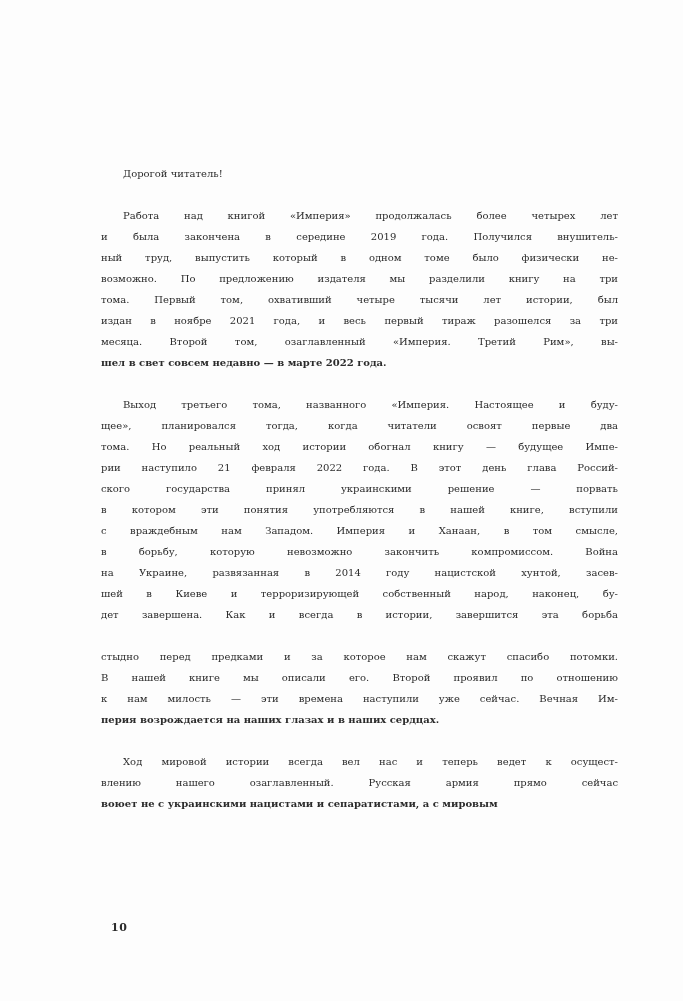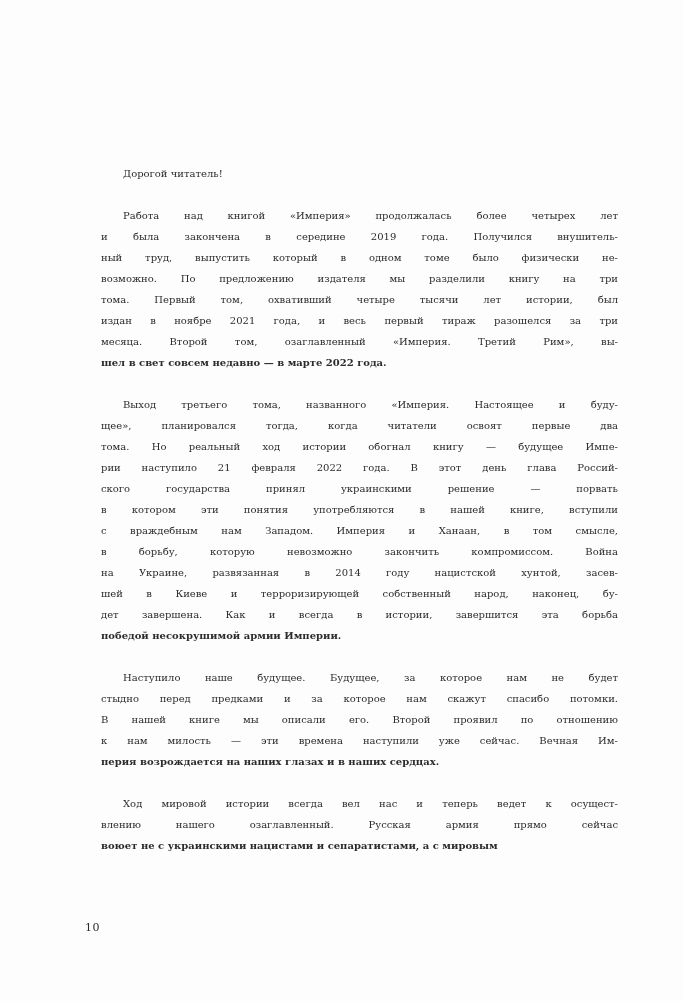--- a/index.html
+++ b/index.html
@@ -43,25 +43,25 @@
   }
   .line.first {
     padding-left: 22px;
   }
   .line.last {
     text-align-last: left;
     font-weight: bold;
   }
   .page-number {
     position: absolute;
-    left: 85px;
+    left: 111px;
     top: 921px;
     font-size: 11px;
     line-height: 14px;
-    font-weight: normal;
+    font-weight: bold;
     letter-spacing: 0.5px;
     text-align: center;
   }
 </style>
 </head>
 <body>
 
 <div class="page">
   <main class="text-block">
     <p class="salutation">Дорогой читатель!</p>
@@ -81,24 +81,22 @@
           <div class="line">щее», планировался тогда, когда читатели освоят первые два</div>
           <div class="line">тома. Но реальный ход истории обогнал книгу — будущее Импе-</div>
           <div class="line">рии наступило 21 февраля 2022 года. В этот день глава Россий-</div>
           <div class="line">ского государства принял украинскими решение — порвать</div>
           <div class="line">в котором эти понятия употребляются в нашей книге, вступили</div>
           <div class="line">с враждебным нам Западом. Империя и Ханаан, в том смысле,</div>
           <div class="line">в борьбу, которую невозможно закончить компромиссом. Война</div>
           <div class="line">на Украине, развязанная в 2014 году нацистской хунтой, засев-</div>
           <div class="line">шей в Киеве и терроризирующей собственный народ, наконец, бу-</div>
           <div class="line">дет завершена. Как и всегда в истории, завершится эта борьба</div>
-          <div class="line last">победой несокрушимой армии Империи.</div>
         </div>
         <div class="paragraph">
-          <div class="line first">Наступило наше будущее. Будущее, за которое нам не будет</div>
           <div class="line">стыдно перед предками и за которое нам скажут спасибо потомки.</div>
           <div class="line">В нашей книге мы описали его. Второй проявил по отношению</div>
           <div class="line">к нам милость — эти времена наступили уже сейчас. Вечная Им-</div>
           <div class="line last">перия возрождается на наших глазах и в наших сердцах.</div>
         </div>
         <div class="paragraph">
           <div class="line first">Ход мировой истории всегда вел нас и теперь ведет к осущест-</div>
           <div class="line">влению нашего озаглавленный. Русская армия прямо сейчас</div>
           <div class="line last">воюет не с украинскими нацистами и сепаратистами, а с мировым</div>
         </div>

